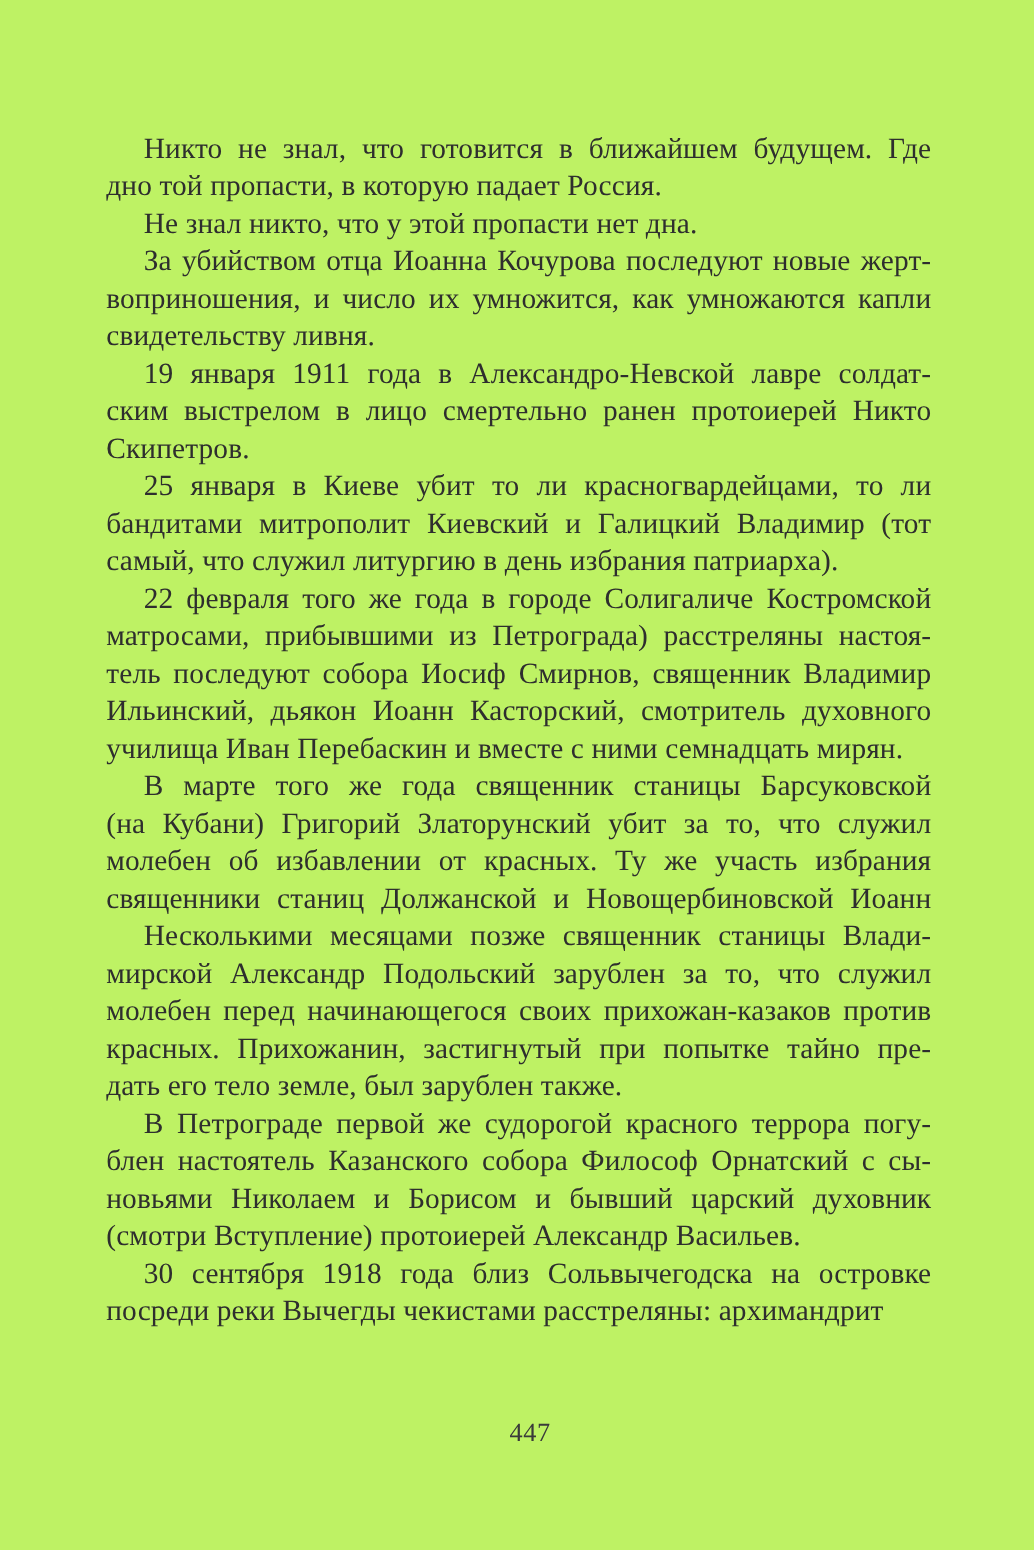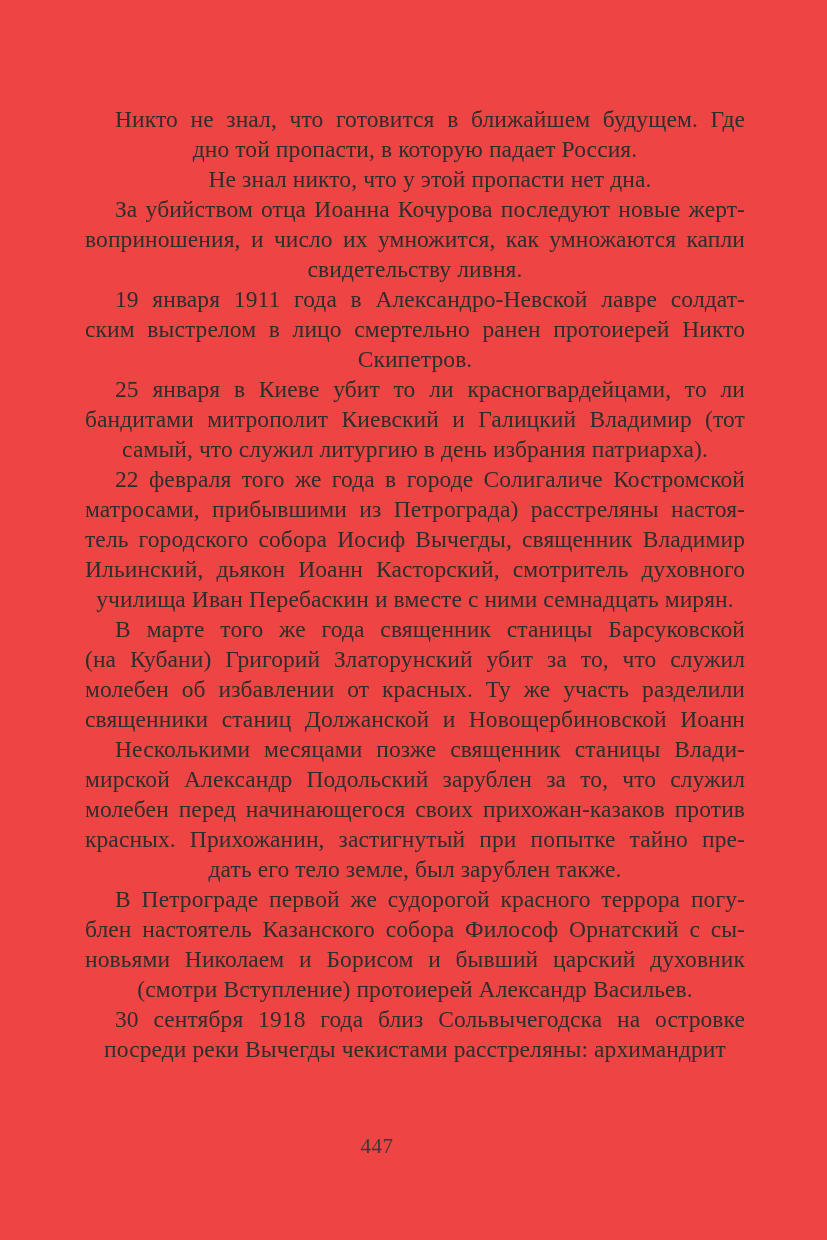--- a/index.html
+++ b/index.html
@@ -12,49 +12,50 @@
     height: 1240px;
     position: relative;
     font-family: "Liberation Serif", "DejaVu Serif", serif;
     color: #2e2e2e;
     overflow: hidden;
   }
   .page {
     position: absolute;
     left: 0; top: 0;
     width: 827px; height: 1240px;
-    background: #ef4444;
+    background: #bef264;
   }
   .text-block {
     position: absolute;
     left: 85px;
     top: 104px;
     width: 660px;
   }
   .paragraph { margin: 0; padding: 0; }
   .line {
     font-size: 23.5px;
     line-height: 30px;
     height: 30px;
     white-space: nowrap;
-    text-align: center;
+    text-align: left;
     letter-spacing: 0.1px;
   }
   .line.fill {
     white-space: normal;
     text-align: justify;
     text-align-last: justify;
   }
   .line.indent { padding-left: 30px; }
   .footer {
     position: absolute;
     left: 0;
     top: 1134px;
     width: 754px;
     text-align: center;
+    padding-left: 47px;
   }
   .page-number {
     font-size: 21px;
     color: #3a3a3a;
     letter-spacing: 0.5px;
   }
 </style>
 </head>
 <body>
 
@@ -78,28 +79,28 @@
         <div class="line">Скипетров.</div>
       </div>
       <div class="paragraph">
         <div class="line indent fill">25 января в Киеве убит то ли красногвардейцами, то ли</div>
         <div class="line fill">бандитами митрополит Киевский и Галицкий Владимир (тот</div>
         <div class="line">самый, что служил литургию в день избрания патриарха).</div>
       </div>
       <div class="paragraph">
         <div class="line indent fill">22 февраля того же года в городе Солигаличе Костромской</div>
         <div class="line fill">матросами, прибывшими из Петрограда) расстреляны настоя-</div>
-        <div class="line fill">тель городского собора Иосиф Вычегды, священник Владимир</div>
+        <div class="line fill">тель последуют собора Иосиф Смирнов, священник Владимир</div>
         <div class="line fill">Ильинский, дьякон Иоанн Касторский, смотритель духовного</div>
         <div class="line">училища Иван Перебаскин и вместе с ними семнадцать мирян.</div>
       </div>
       <div class="paragraph">
         <div class="line indent fill">В марте того же года священник станицы Барсуковской</div>
         <div class="line fill">(на Кубани)  Григорий Златорунский убит за то, что служил</div>
-        <div class="line fill">молебен об избавлении от красных. Ту же участь разделили</div>
+        <div class="line fill">молебен об избавлении от красных. Ту же участь избрания</div>
         <div class="line fill">священники станиц Должанской и Новощербиновской Иоанн</div>
       </div>
       <div class="paragraph">
         <div class="line indent fill">Несколькими месяцами позже священник станицы Влади-</div>
         <div class="line fill">мирской Александр Подольский зарублен за то, что служил</div>
         <div class="line fill">молебен перед начинающегося своих прихожан-казаков против</div>
         <div class="line fill">красных. Прихожанин, застигнутый при попытке тайно пре-</div>
         <div class="line">дать его тело земле, был зарублен также.</div>
       </div>
       <div class="paragraph">

